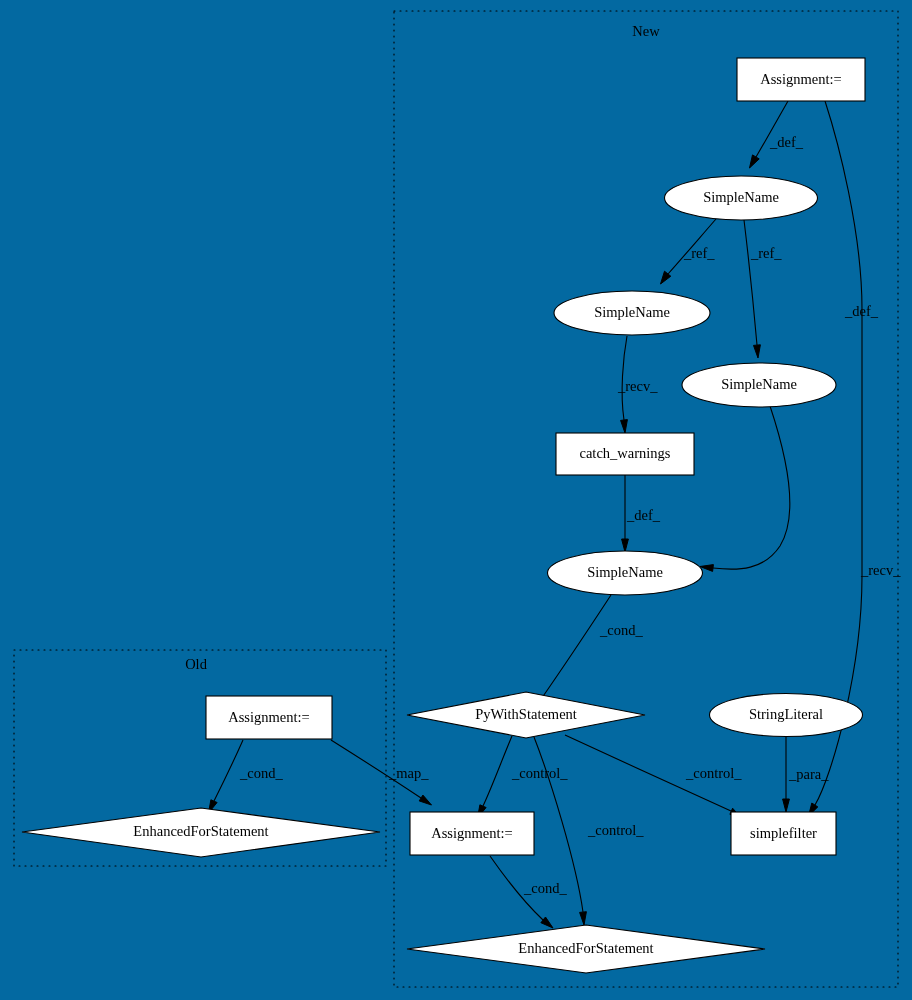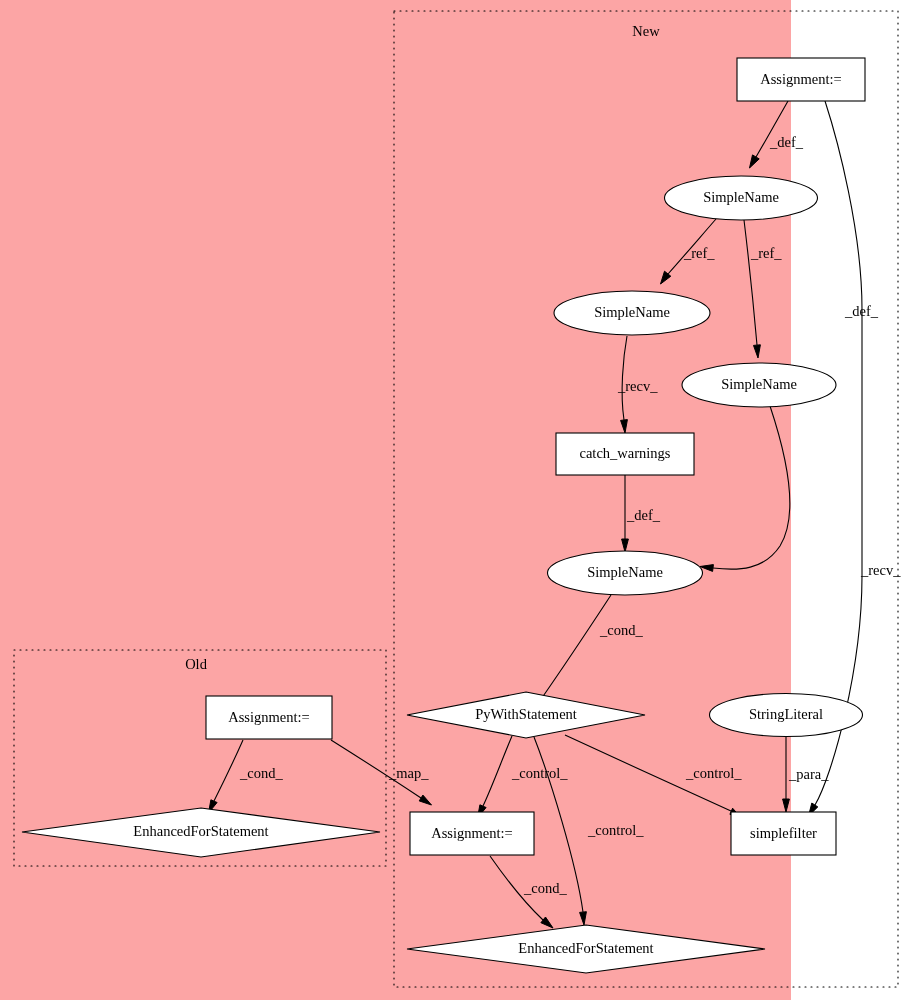--- a/index.html
+++ b/index.html
@@ -8,23 +8,23 @@
     background: #ffffff;
   }
   body {
     width: 912px;
     height: 1000px;
     font-family: "Liberation Serif", "DejaVu Serif", serif;
     overflow: hidden;
   }
   #graph-root {
     position: relative;
-    width: 791px;
+    width: 912px;
     height: 1000px;
-    background: #fca5a5;
+    background: #0369a1;
   }
   svg.graph-canvas {
     position: absolute;
     top: 0;
     left: 0;
     width: 912px;
     height: 1000px;
   }
   .node-shape {
     fill: #ffffff;

